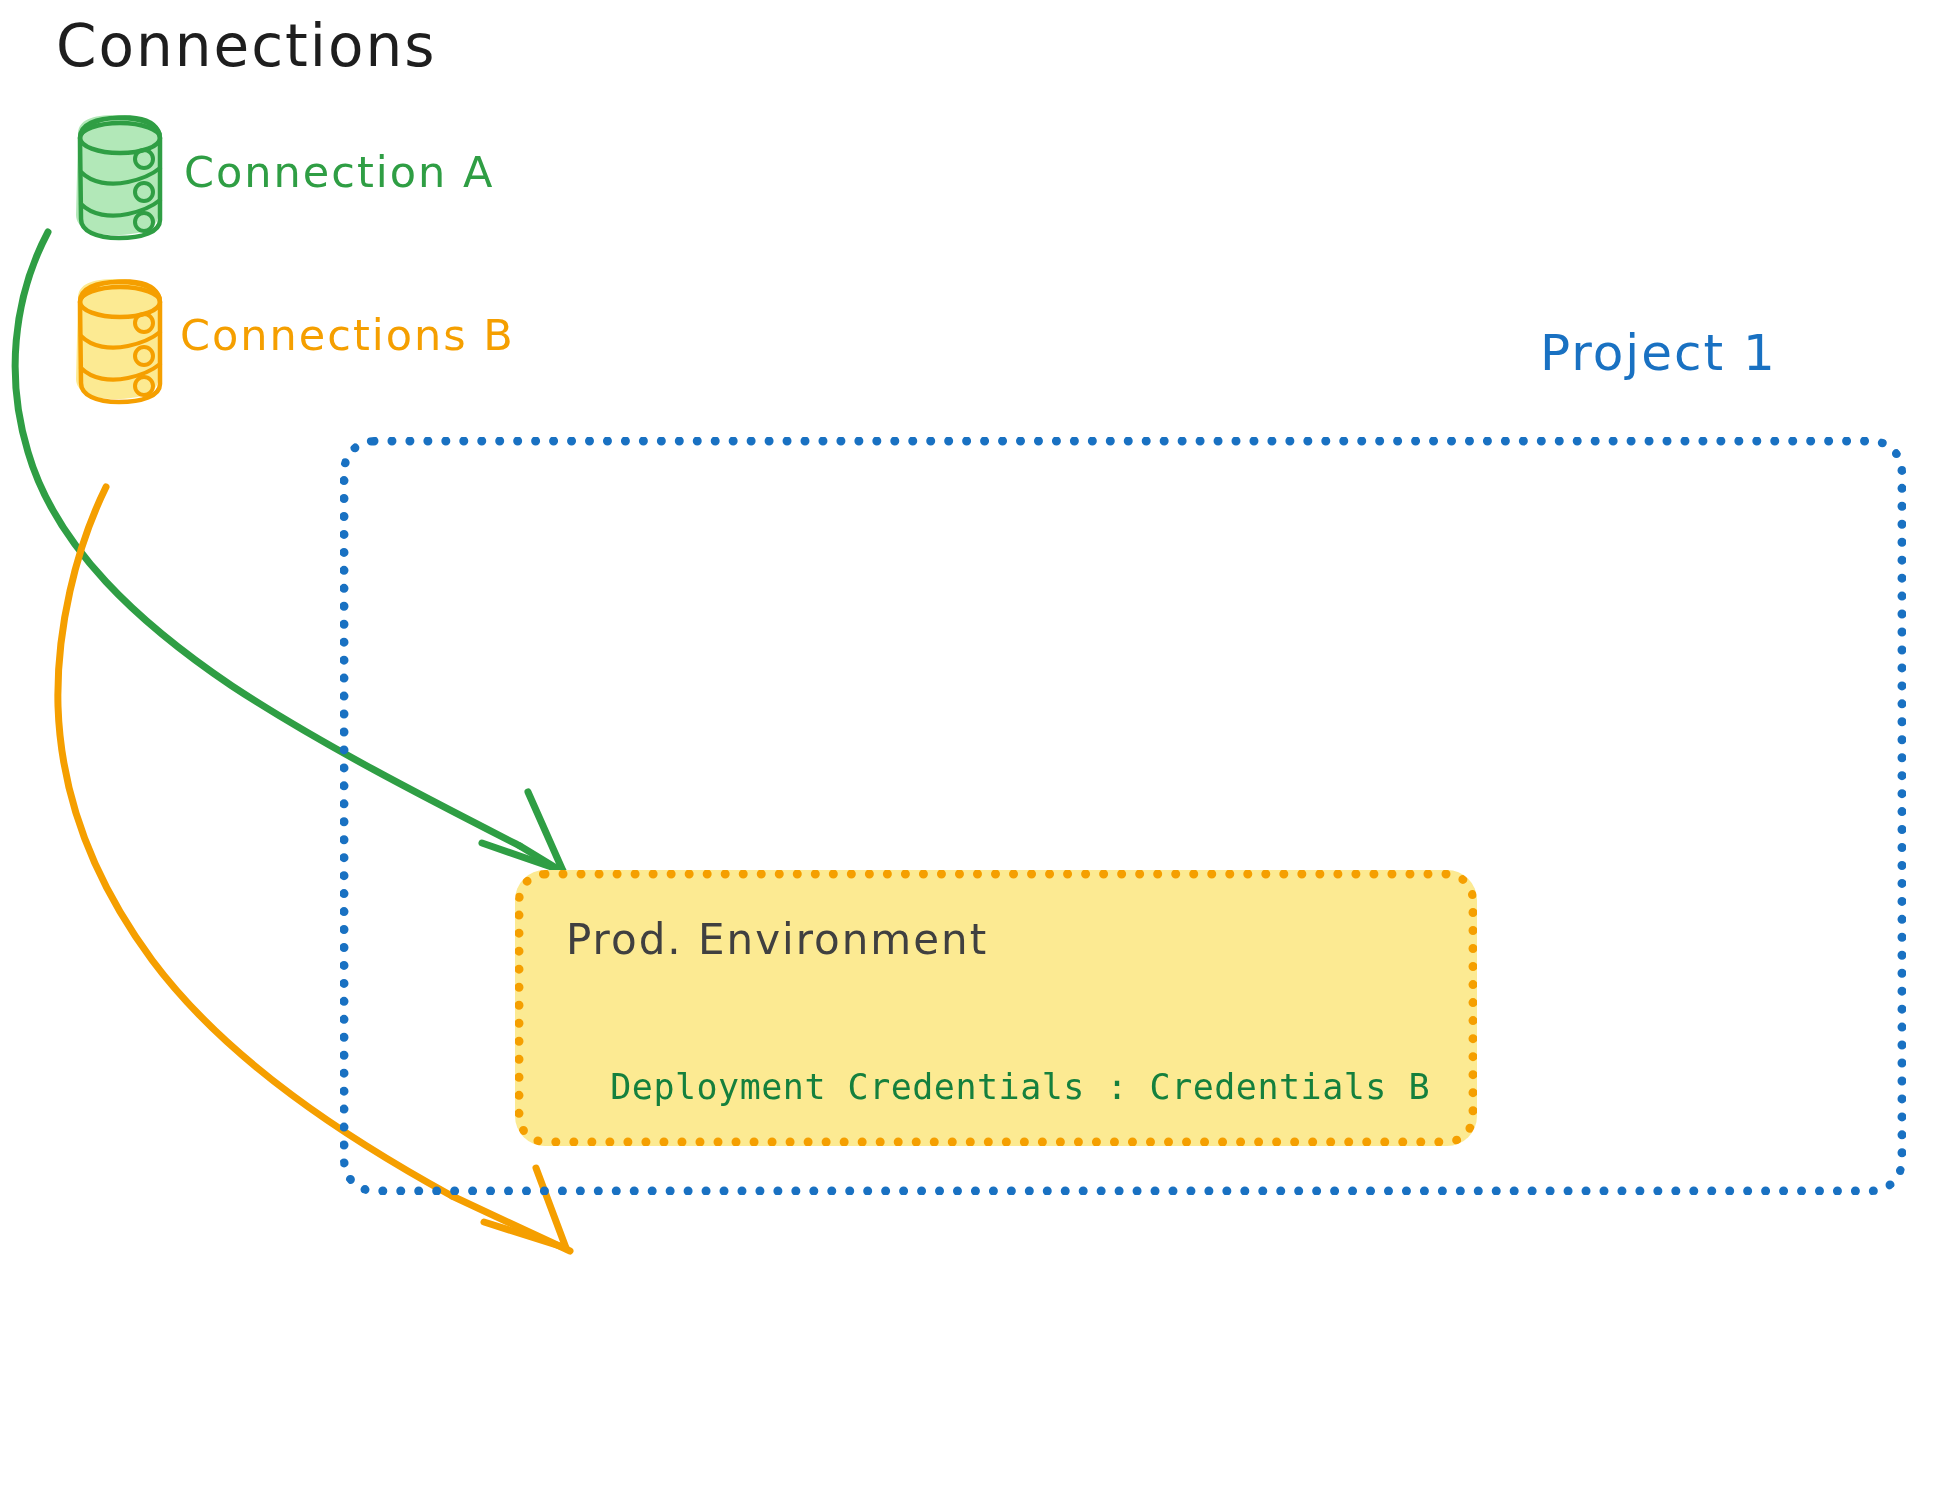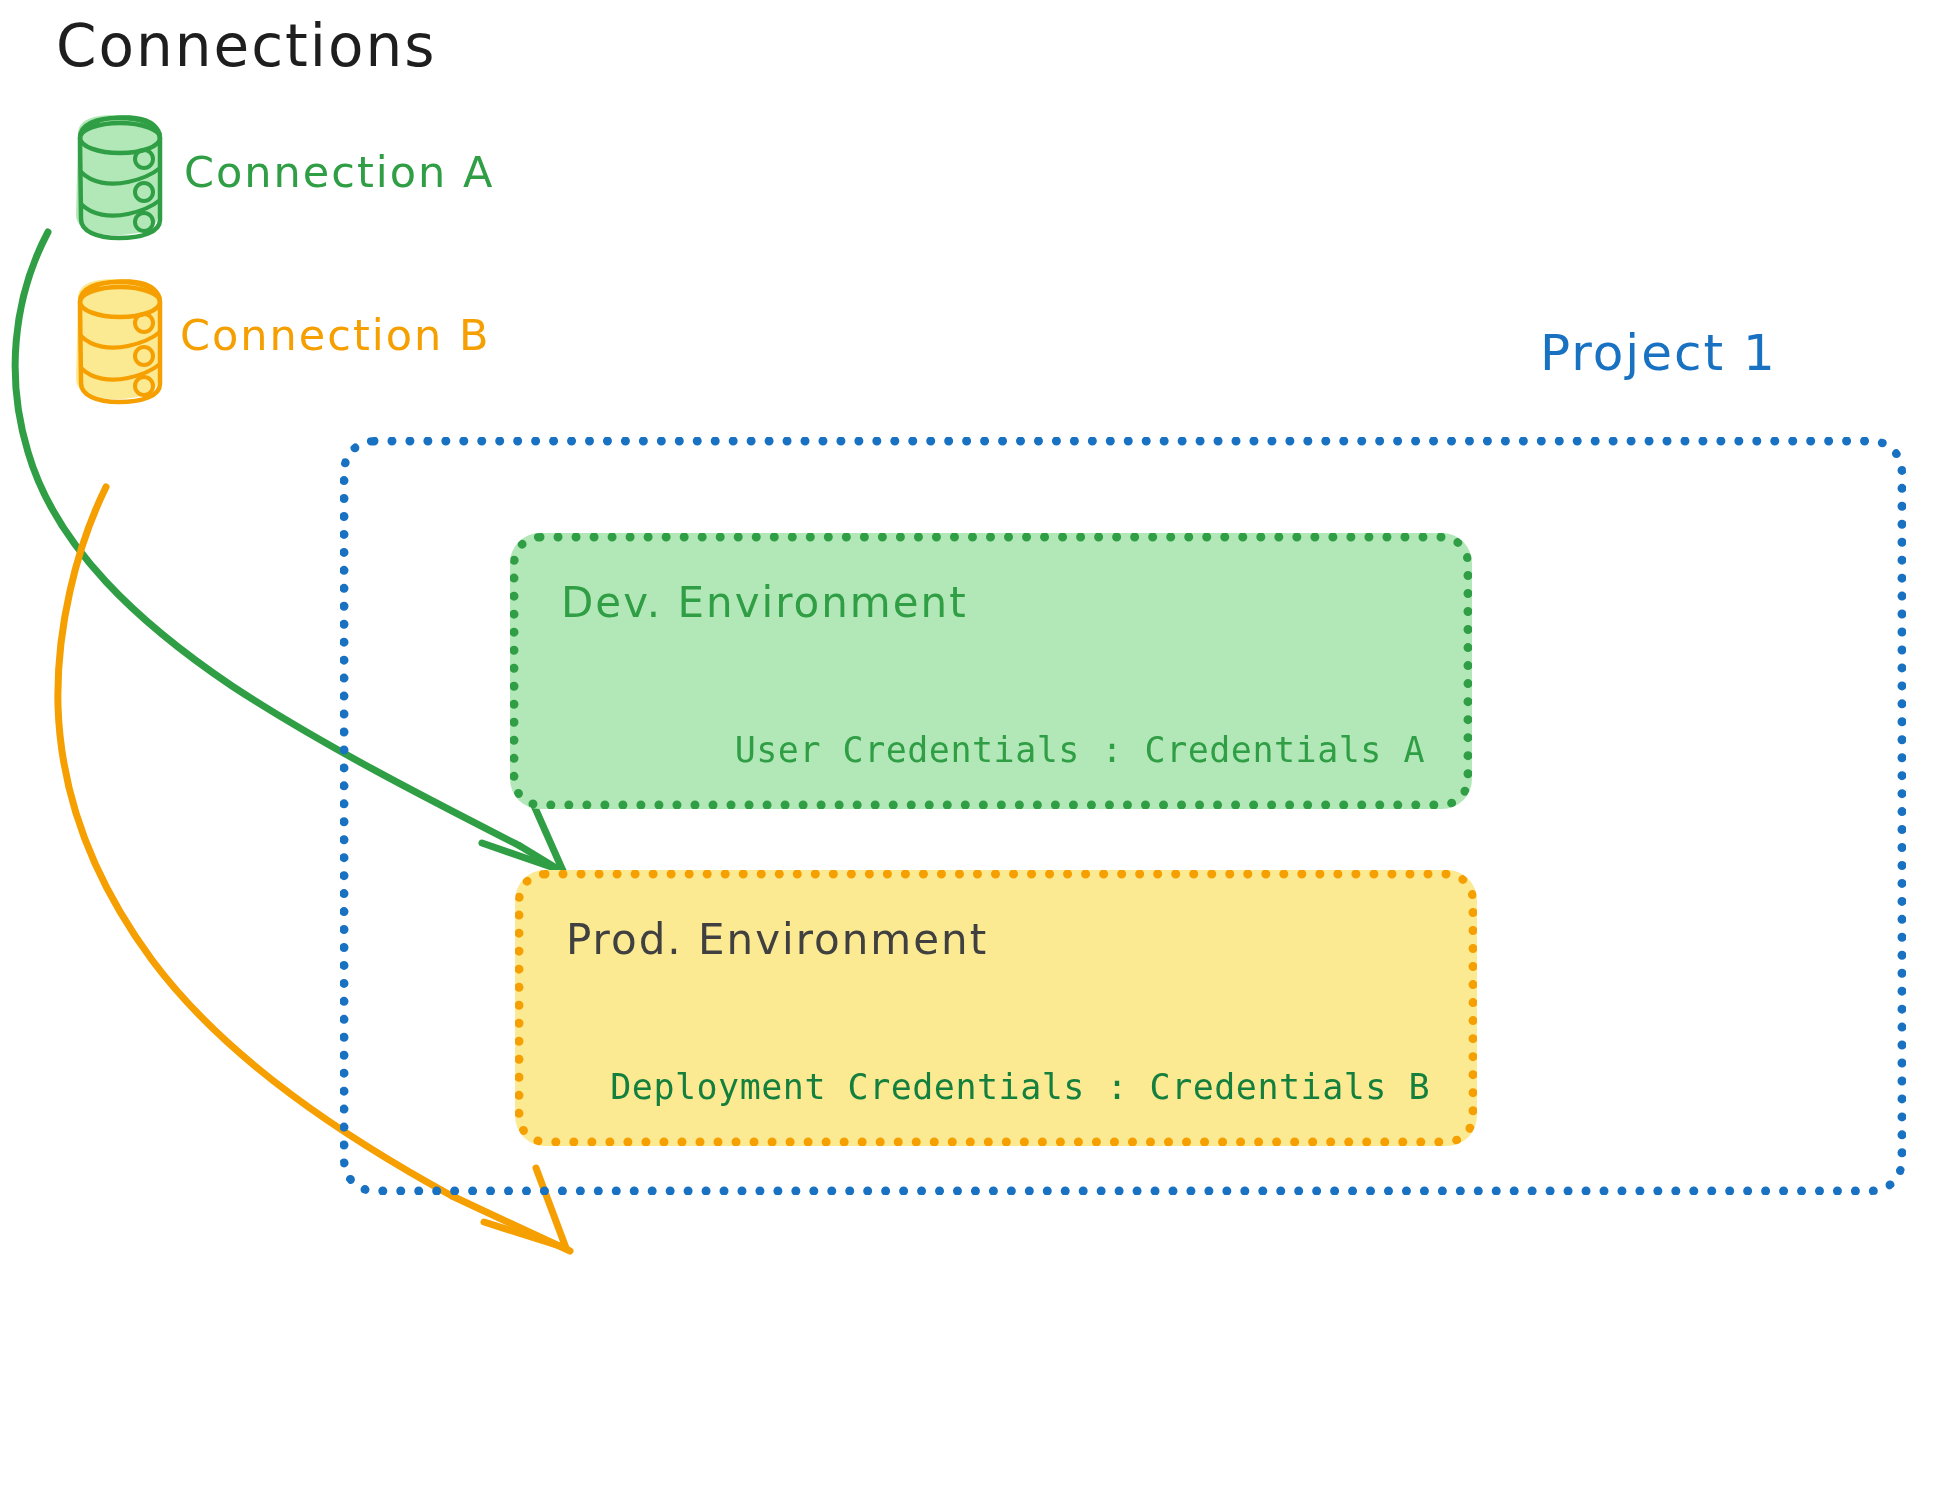--- a/index.html
+++ b/index.html
@@ -183,30 +183,26 @@
       <circle cx="74" cy="47" r="9" fill="none" stroke="#f59f00" stroke-width="4"></circle>
       <circle cx="74" cy="80" r="9" fill="none" stroke="#f59f00" stroke-width="4"></circle>
       <circle cx="74" cy="110" r="9" fill="none" stroke="#f59f00" stroke-width="4"></circle>
     </g>
   </svg>
 
   <div id="label-connection-a" class="hand conn-label">Connection A</div>
 
   <div id="title-connections" class="hand">Connections</div>
 
-  <div id="label-connection-b" class="hand conn-label">Connection B</div>
+  <div id="label-connection-b" class="hand conn-label">Connections B</div>
 
   <div id="label-project-1" class="hand">Project 1</div>
 
   <div id="project-container">
 
-    <div id="env-dev" class="env-box" style="left:161px; top:87px;">
-      <div class="env-title hand">Dev. Environment</div>
-      <div class="env-cred mono">User Credentials : Credentials A</div>
-    </div>
 
     <div id="env-prod" class="env-box" style="left:166px; top:424px;">
       <div class="env-title hand">Prod. Environment</div>
       <div class="env-cred mono">Deployment Credentials : Credentials B</div>
     </div>
 
   </div>
 
 </div>
 

